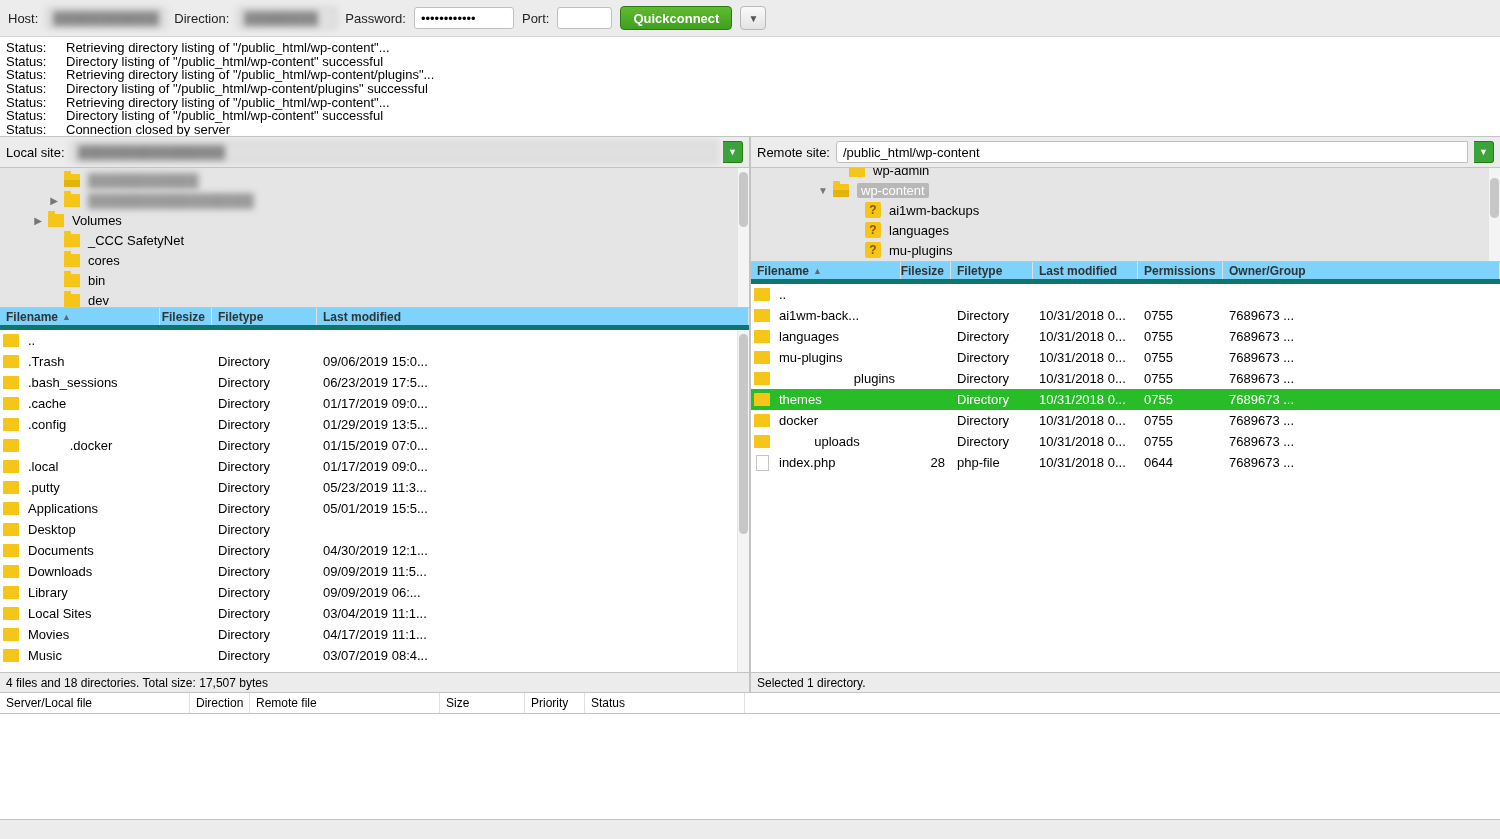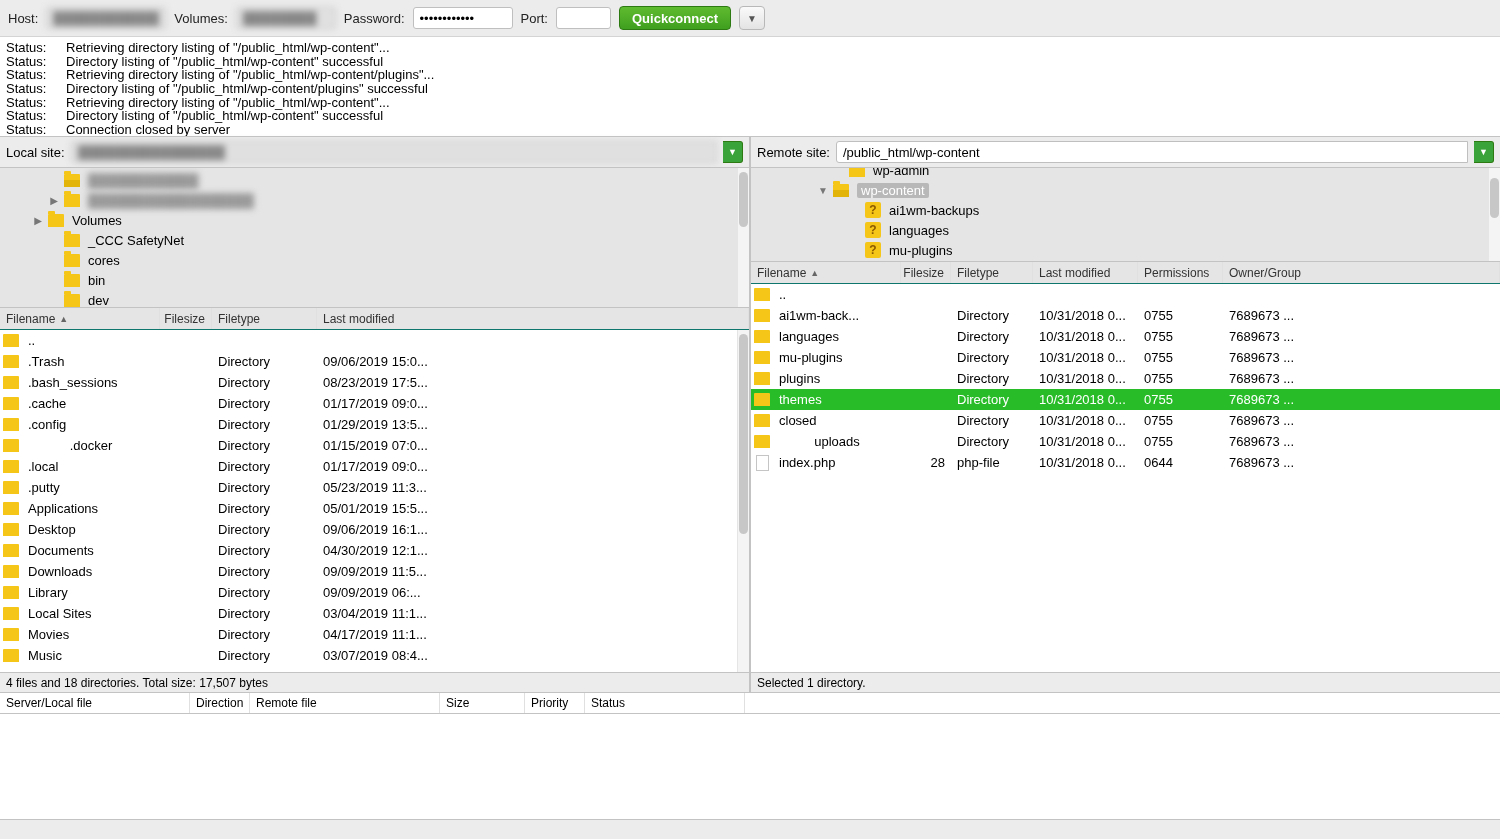--- a/index.html
+++ b/index.html
@@ -199,25 +199,26 @@
     background: #b8b8b8;
     color: #fff;
     padding: 0 4px;
     border-radius: 2px;
   }
   .tree-label.blur { filter: blur(3px); color: #999; }
   
   
   .col-headers {
     display: flex;
-    background: #e5e5e5;
-    border-bottom: 1px solid #0f766e;
+    background: #7dd3fc;
+    border-bottom: 5px solid #0f766e;
     font-size: 12px;
     color: #333;
     height: 22px;
+    font-weight: bold;
   }
   .col-headers .ch {
     padding: 3px 6px;
     border-right: 1px solid #e0e0e0;
     display: flex;
     align-items: center;
     gap: 4px;
   }
   .sort-indicator { font-size: 9px; color: #666; }
   
@@ -281,21 +282,21 @@
   
   .scroll-stub { position: absolute; right: 0; width: 12px; background: #f4f4f4; border-left: 1px solid #e5e5e5; top:0; bottom:0; }
   .scroll-thumb { position: absolute; right: 1px; width: 9px; background: #c7c7c7; border-radius: 5px; }
 </style>
 </head>
 <body>
 
 <div class="conn-bar">
   <label>Host:</label>
   <input type="text" class="blurred" style="width: 120px;" value="████████████">
-  <label>Volumes:</label>
+  <label>Direction:</label>
   <input type="text" class="blurred" style="width: 100px;" value="████████">
   <label>Password:</label>
   <input type="password" style="width: 100px;" value="••••••••••••">
   <label>Port:</label>
   <input type="text" style="width: 55px;" value="">
   <button class="quick-btn">Quickconnect</button>
   <div class="drop-btn">▼</div>
 </div>
 
 <div class="status-log" id="status-log">
@@ -423,21 +424,21 @@
           <span class="cell" style="width: 105px;">Directory</span>
           <span class="cell" style="flex: 1 1 0%;">09/06/2019 15:0...</span>
         </div>
         <div class="file-row">
           <span class="cell icon-cell">
             <span class="folder-icon"></span>
           </span>
           <span class="cell" style="width: 138px;">.bash_sessions</span>
           <span class="cell" style="width: 52px; text-align: right;"></span>
           <span class="cell" style="width: 105px;">Directory</span>
-          <span class="cell" style="flex: 1 1 0%;">08/23/2019 17:5...</span>
+          <span class="cell" style="flex: 1 1 0%;">06/23/2019 17:5...</span>
         </div>
         <div class="file-row">
           <span class="cell icon-cell">
             <span class="folder-icon"></span>
           </span>
           <span class="cell" style="width: 138px;">.cache</span>
           <span class="cell" style="width: 52px; text-align: right;"></span>
           <span class="cell" style="width: 105px;">Directory</span>
           <span class="cell" style="flex: 1 1 0%;">01/17/2019 09:0...</span>
         </div>
@@ -486,21 +487,20 @@
           <span class="cell" style="width: 105px;">Directory</span>
           <span class="cell" style="flex: 1 1 0%;">05/01/2019 15:5...</span>
         </div>
         <div class="file-row">
           <span class="cell icon-cell">
             <span class="folder-icon"></span>
           </span>
           <span class="cell" style="width: 138px;">Desktop</span>
           <span class="cell" style="width: 52px; text-align: right;"></span>
           <span class="cell" style="width: 105px;">Directory</span>
-          <span class="cell" style="flex: 1 1 0%;">09/06/2019 16:1...</span>
         </div>
         <div class="file-row">
           <span class="cell icon-cell">
             <span class="folder-icon"></span>
           </span>
           <span class="cell" style="width: 138px;">Documents</span>
           <span class="cell" style="width: 52px; text-align: right;"></span>
           <span class="cell" style="width: 105px;">Directory</span>
           <span class="cell" style="flex: 1 1 0%;">04/30/2019 12:1...</span>
         </div>
@@ -642,21 +642,21 @@
           <span class="cell" style="width: 50px; text-align: right;"></span>
           <span class="cell" style="width: 82px;">Directory</span>
           <span class="cell" style="width: 105px;">10/31/2018 0...</span>
           <span class="cell" style="width: 85px;">0755</span>
           <span class="cell" style="flex: 1 1 0%;">7689673 ...</span>
         </div>
         <div class="file-row">
           <span class="cell icon-cell">
             <span class="folder-icon"></span>
           </span>
-          <span class="cell" style="width: 128px;">plugins</span>
+          <span class="cell" style="width: 128px; text-align: right;">plugins</span>
           <span class="cell" style="width: 50px; text-align: right;"></span>
           <span class="cell" style="width: 82px;">Directory</span>
           <span class="cell" style="width: 105px;">10/31/2018 0...</span>
           <span class="cell" style="width: 85px;">0755</span>
           <span class="cell" style="flex: 1 1 0%;">7689673 ...</span>
         </div>
         <div class="file-row selected">
           <span class="cell icon-cell">
             <span class="folder-icon"></span>
           </span>
@@ -664,21 +664,21 @@
           <span class="cell" style="width: 50px; text-align: right;"></span>
           <span class="cell" style="width: 82px;">Directory</span>
           <span class="cell" style="width: 105px;">10/31/2018 0...</span>
           <span class="cell" style="width: 85px;">0755</span>
           <span class="cell" style="flex: 1 1 0%;">7689673 ...</span>
         </div>
         <div class="file-row">
           <span class="cell icon-cell">
             <span class="folder-icon"></span>
           </span>
-          <span class="cell" style="width: 128px;">closed</span>
+          <span class="cell" style="width: 128px;">docker</span>
           <span class="cell" style="width: 50px; text-align: right;"></span>
           <span class="cell" style="width: 82px;">Directory</span>
           <span class="cell" style="width: 105px;">10/31/2018 0...</span>
           <span class="cell" style="width: 85px;">0755</span>
           <span class="cell" style="flex: 1 1 0%;">7689673 ...</span>
         </div>
         <div class="file-row">
           <span class="cell icon-cell">
             <span class="folder-icon"></span>
           </span>

